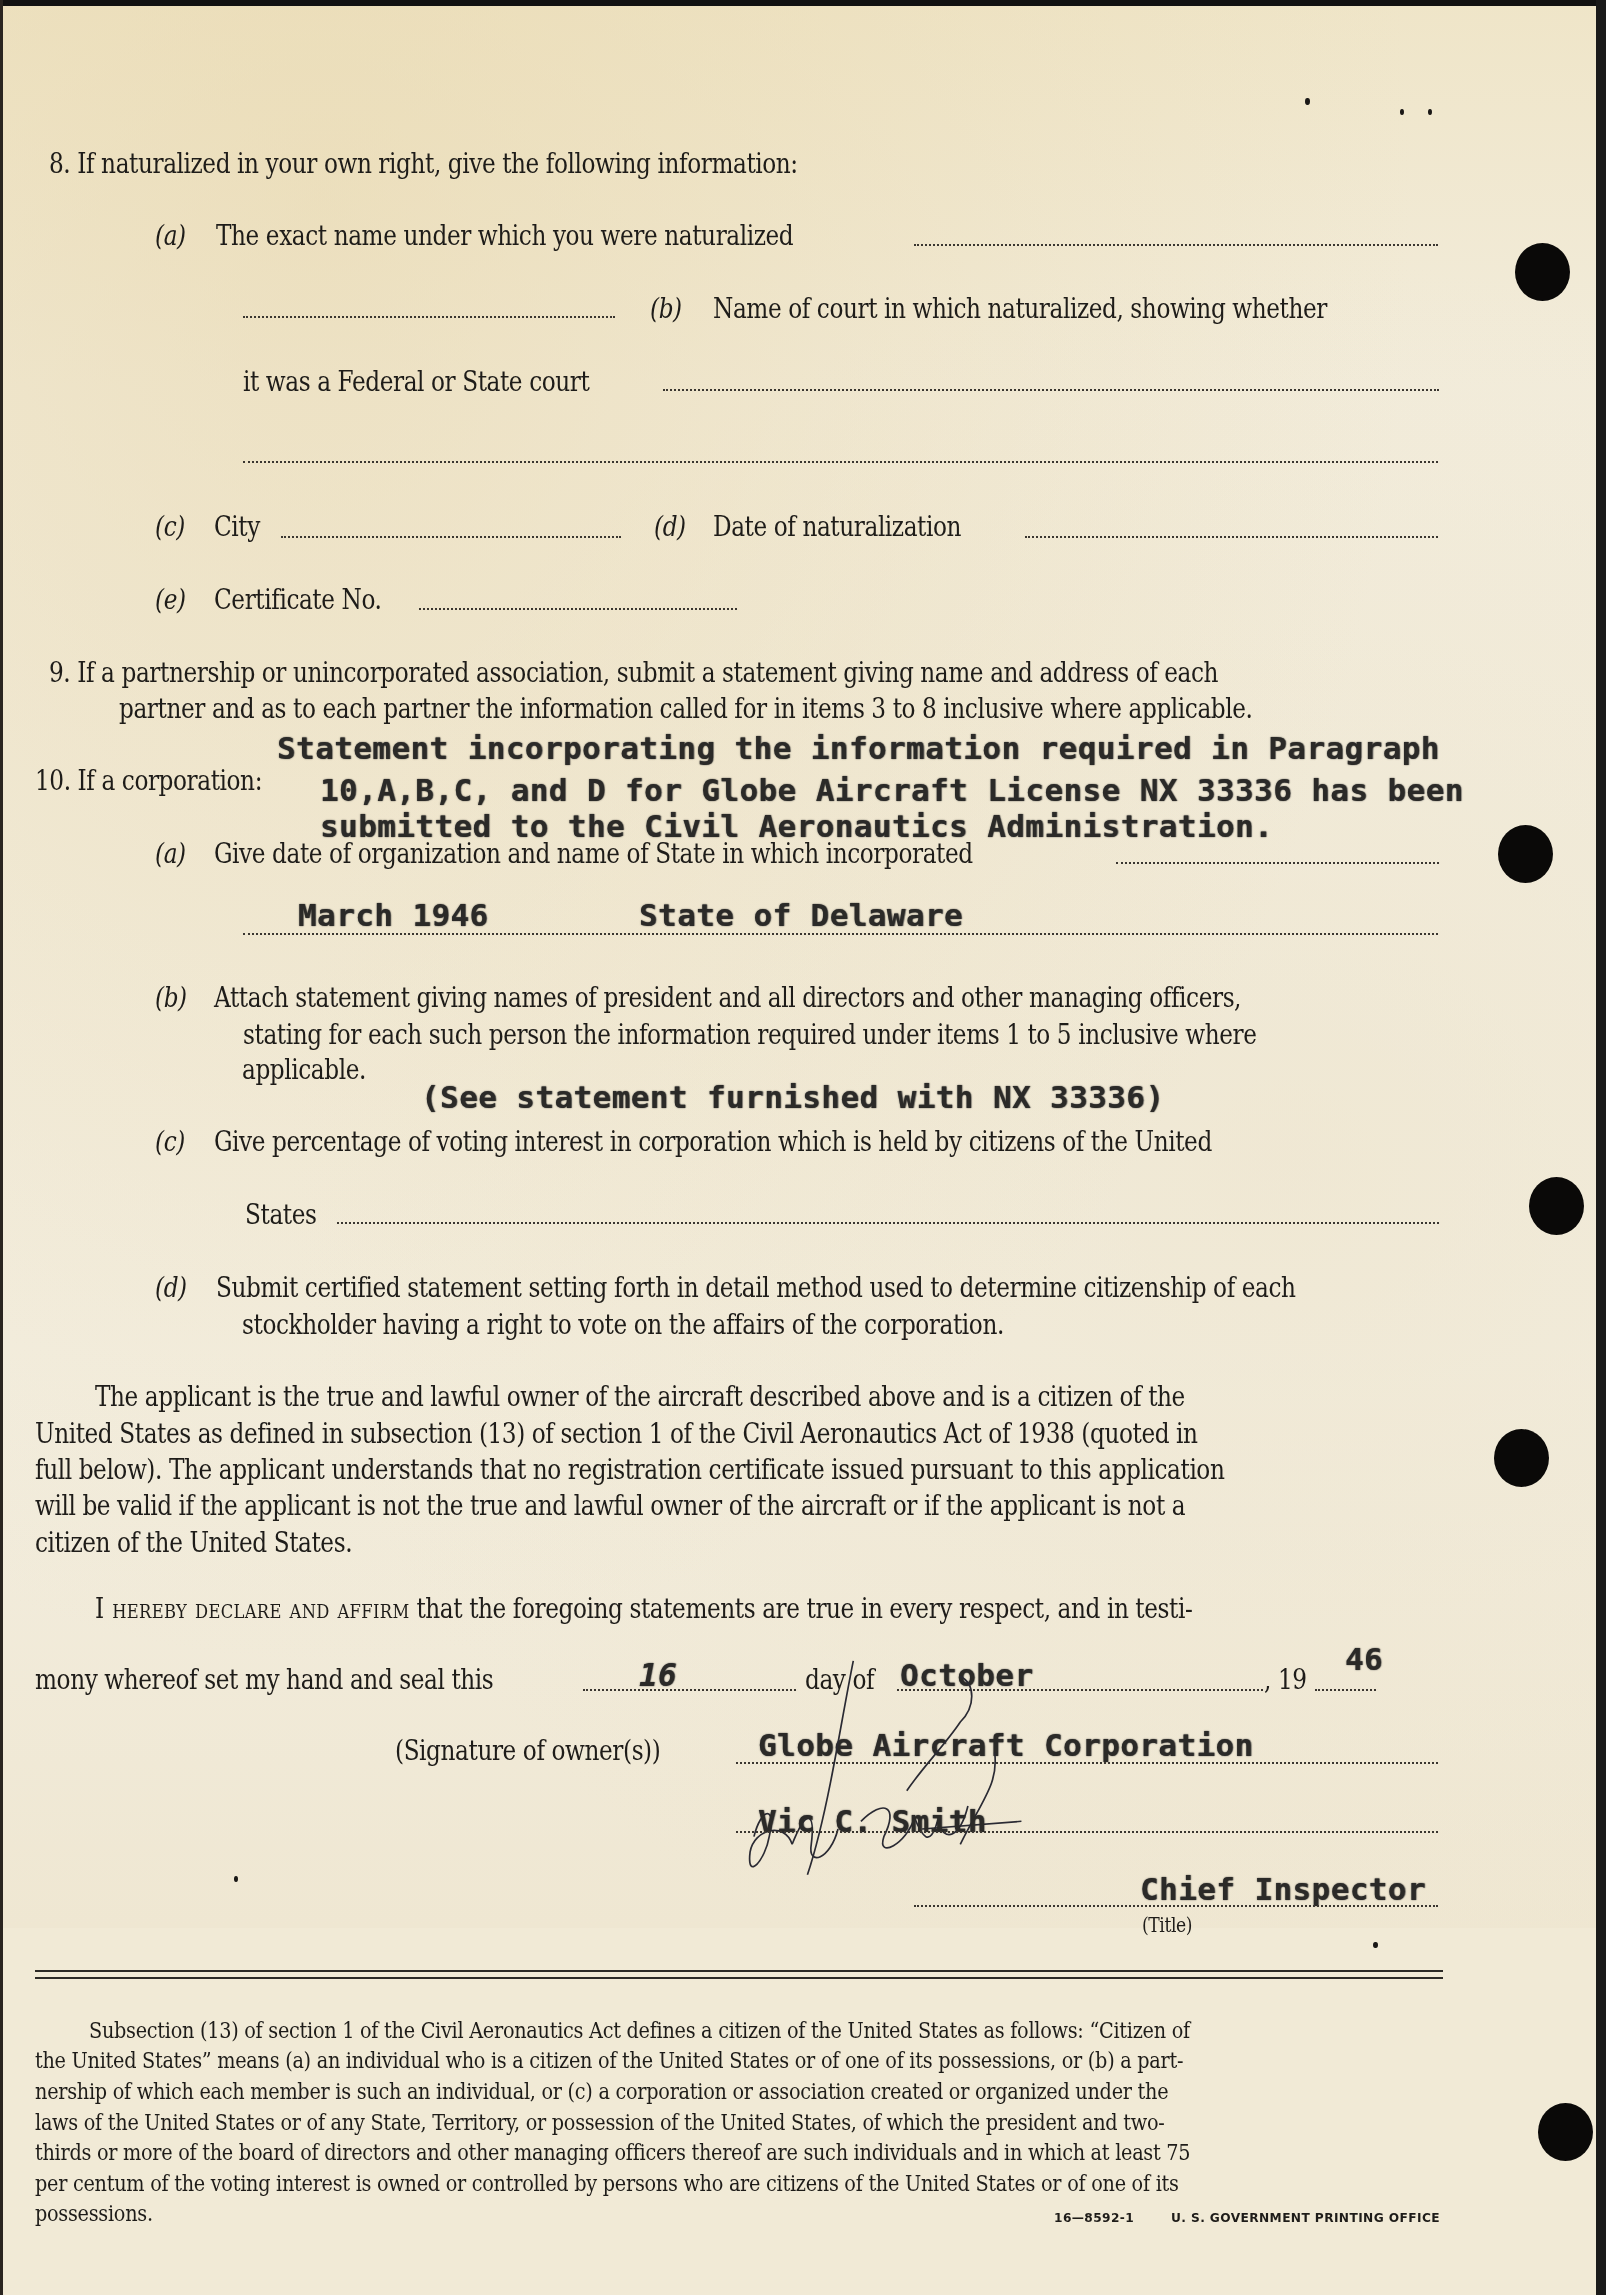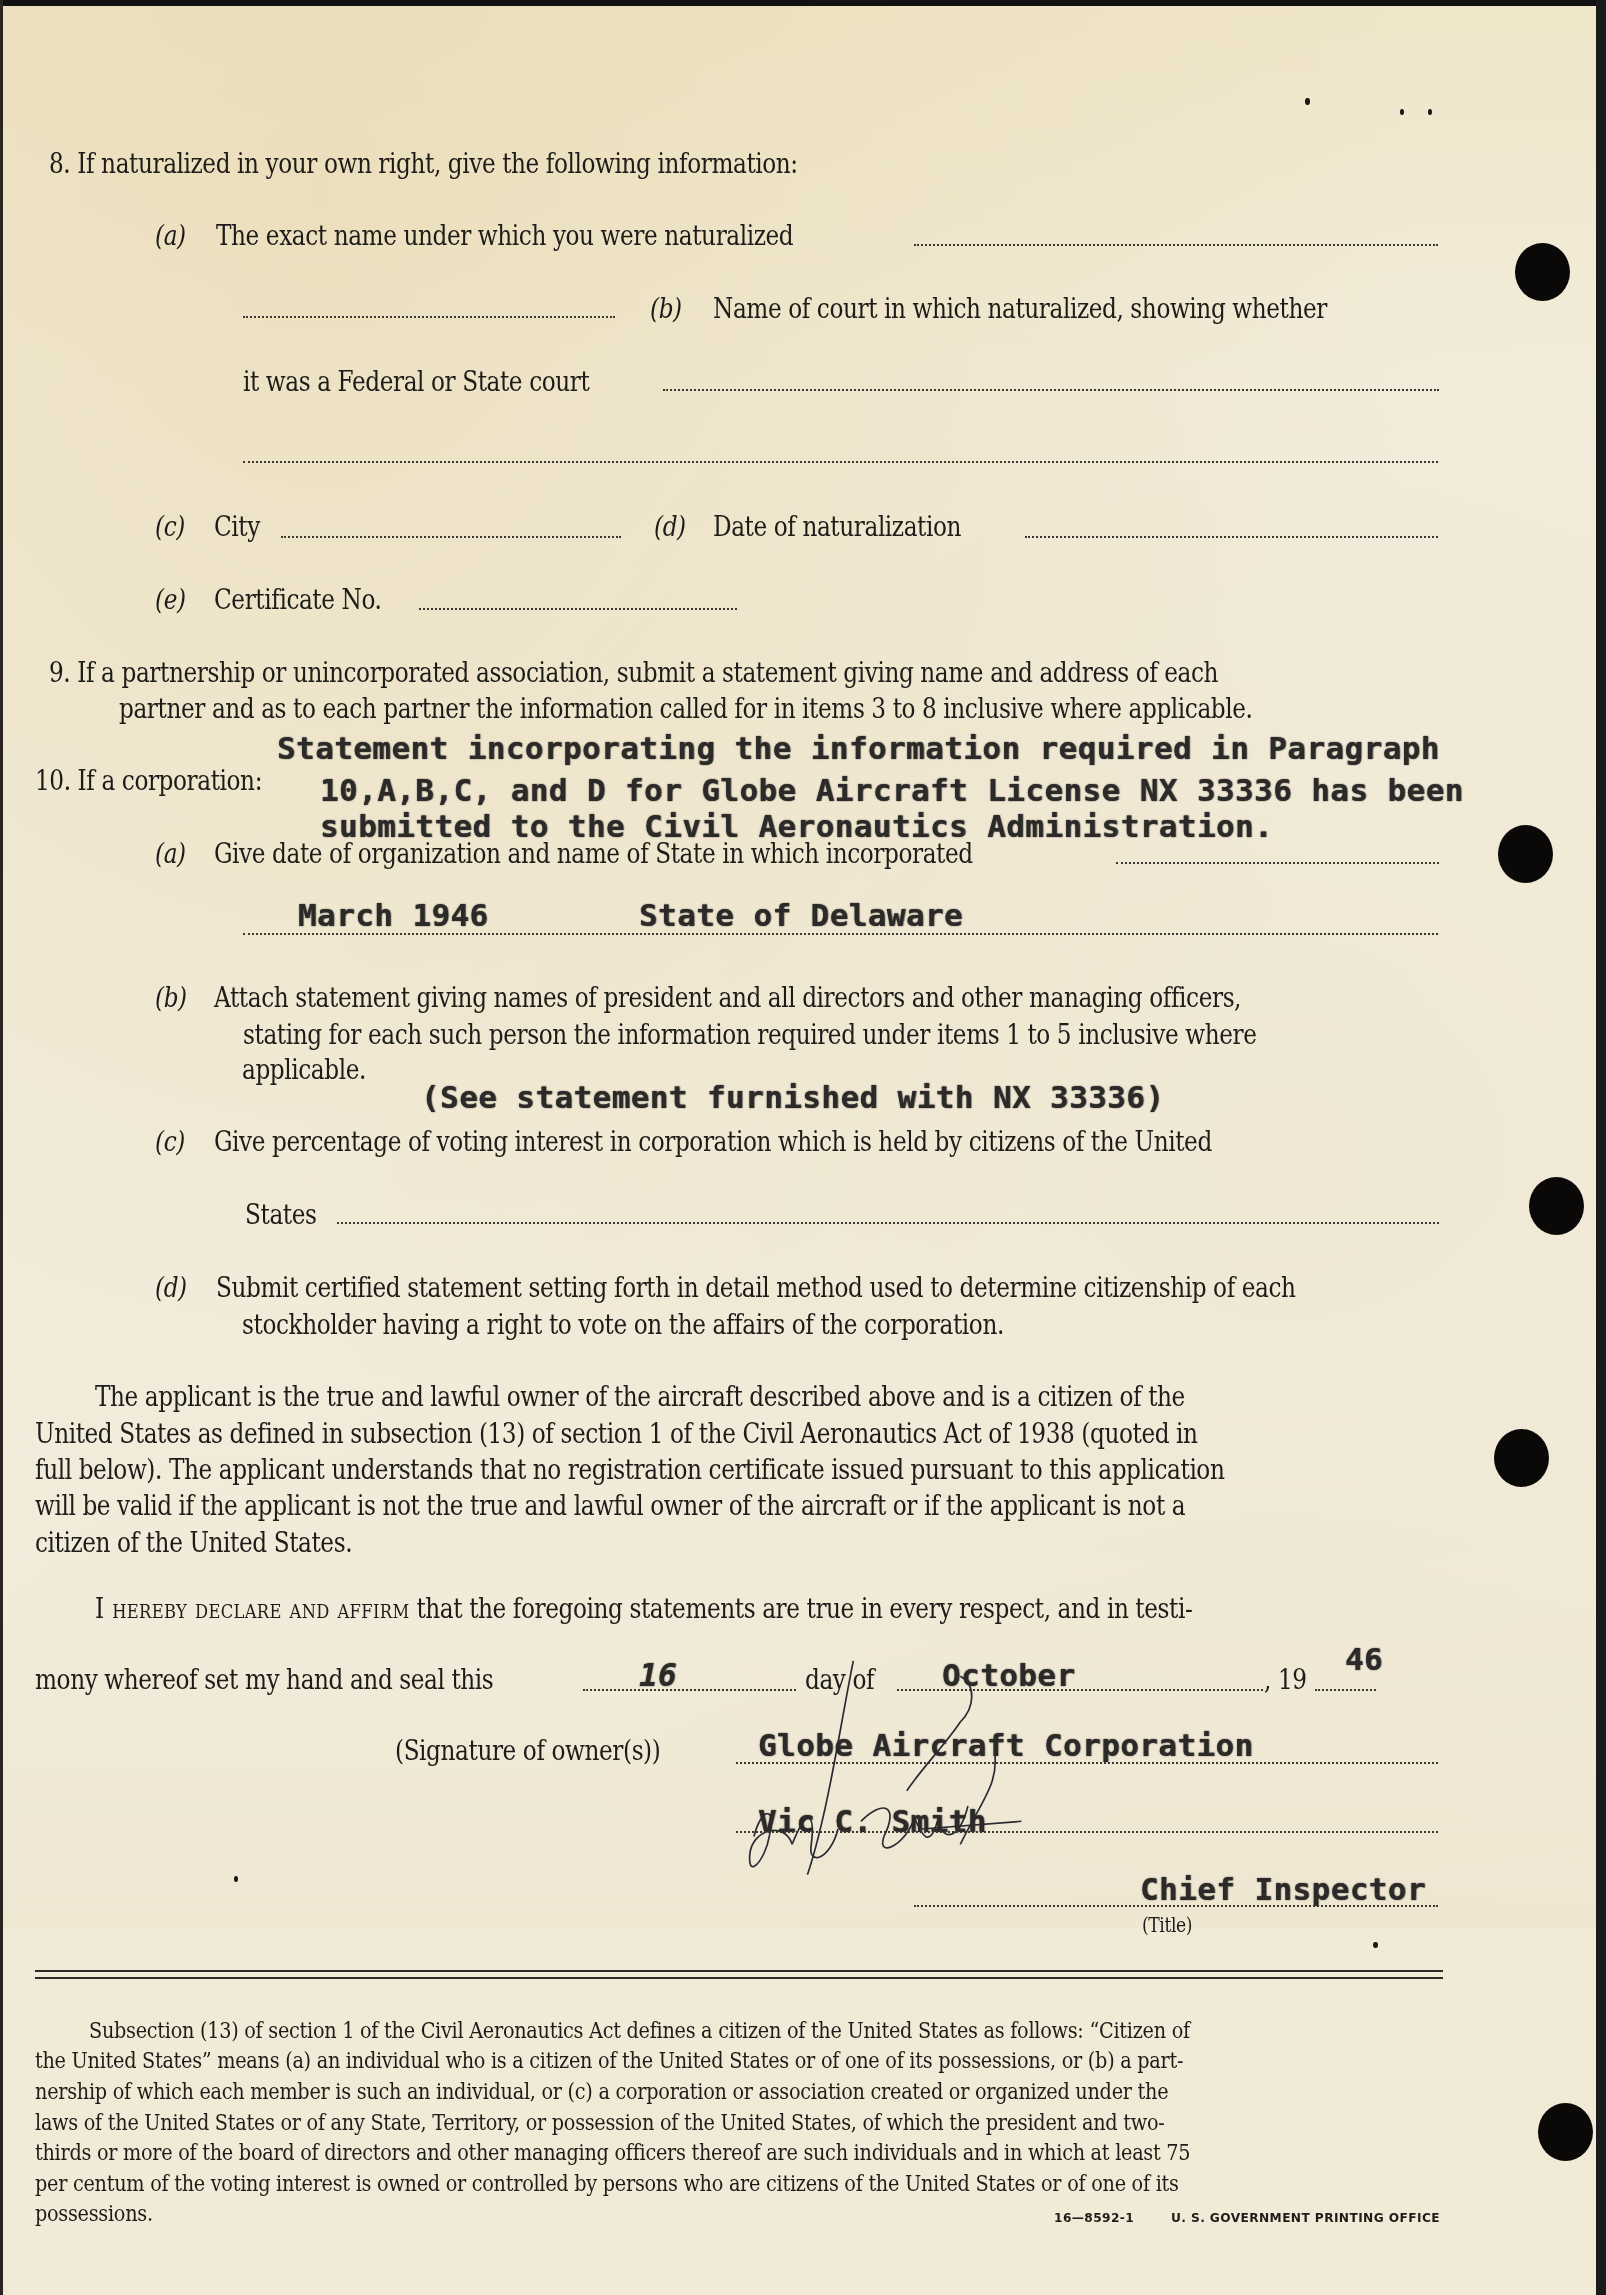--- a/index.html
+++ b/index.html
@@ -121,21 +121,21 @@
   <div class="t" style="left:95px;top:1593px;">
     <span class="smallcaps">I hereby declare and affirm</span>
     <span>that the foregoing statements are true in every respect, and in testi-</span>
   </div>
 
   <div class="t" style="left:35px;top:1664px;">mony whereof set my hand and seal this</div>
   <div class="dots" style="left:583px;top:1689px;width:213px;"></div>
   <div class="tw" style="left:639px;top:1658px;font-style:italic;">16</div>
   <div class="t" style="left:805px;top:1664px;">day of</div>
   <div class="dots" style="left:897px;top:1689px;width:366px;"></div>
-  <div class="tw" style="left:900px;top:1658px;margin-left:42px;">October</div>
+  <div class="tw" style="left:900px;top:1658px;">October</div>
   <div class="t" style="left:1264px;top:1664px;">, 19</div>
   <div class="dots" style="left:1315px;top:1689px;width:61px;"></div>
   <div class="tw" style="left:1345px;top:1642px;text-align:center;">46</div>
 
   <div class="t" style="left:395px;top:1735px;">(Signature of owner(s))</div>
   <div class="tw" style="left:758px;top:1728px;text-align:center;">Globe Aircraft Corporation</div>
   <div class="dots" style="left:736px;top:1762px;width:702px;"></div>
 
   <svg class="sig" width="321" height="245" viewBox="0 0 420 320" style="left:731px;top:1653px;">
     <path d="M160 10 C150 60 140 120 130 170 C120 220 110 260 100 290" fill="none" stroke="#2a2a33" stroke-width="2.2"></path>

